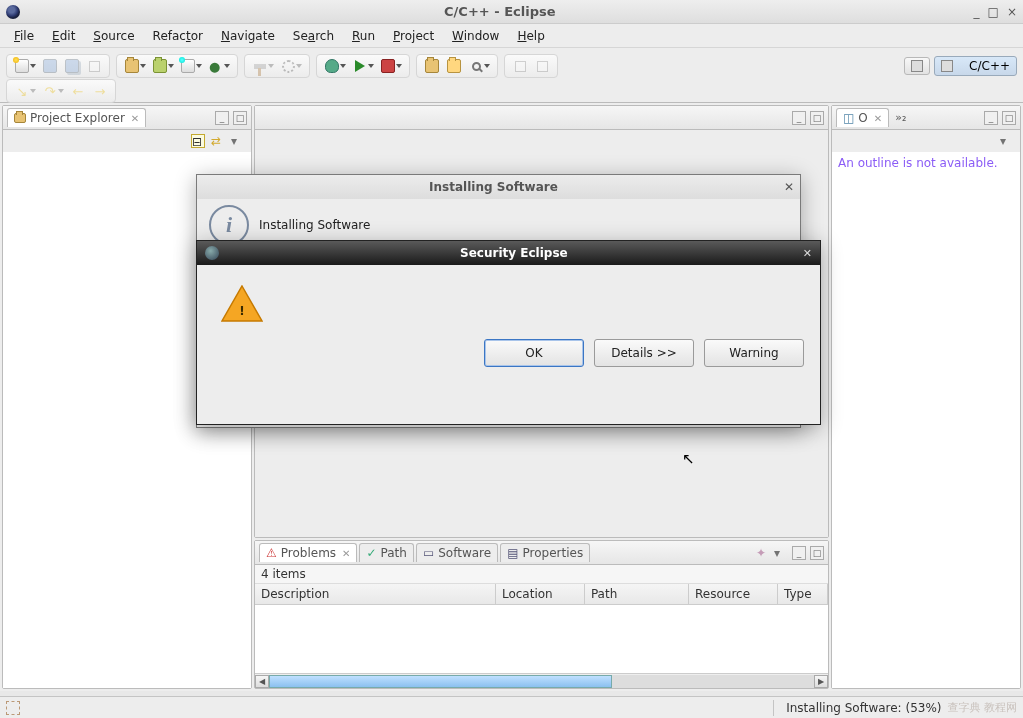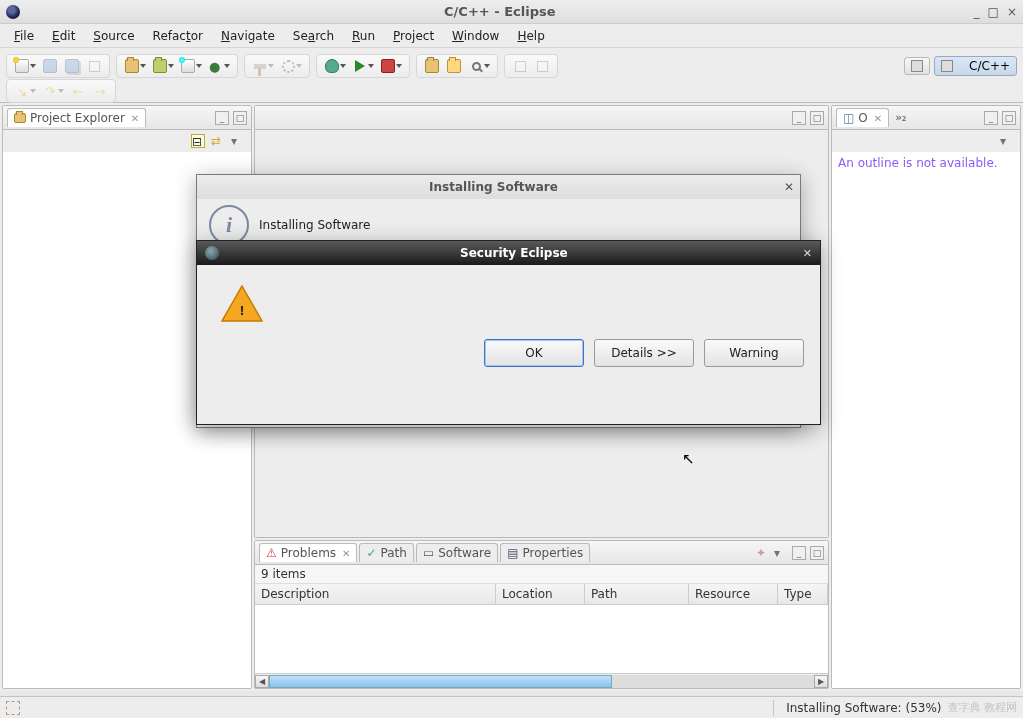--- a/index.html
+++ b/index.html
@@ -285,21 +285,21 @@
             <span style="color:#557">▤</span>
             <span>Properties</span>
           </div>
         <div class="tab-ctrl">
           <span class="ptb-ic" style="color:#b8a">✦</span>
           <span class="ptb-ic" style="color:#555">▾</span>
           <span class="tctrl">_</span>
           <span class="tctrl">□</span>
         </div>
       </div>
-      <div class="items-count">9 items</div>
+      <div class="items-count">4 items</div>
       <div class="table-hd">
         <div class="th" style="flex:3">Description</div>
         <div class="th" style="flex:1">Location</div>
         <div class="th" style="flex:1.2">Path</div>
         <div class="th" style="flex:1">Resource</div>
         <div class="th" style="width:50px">Type</div>
       </div>
       <div class="tbody"></div>
       <div class="hscroll">
         <span class="arrow">◀</span>

